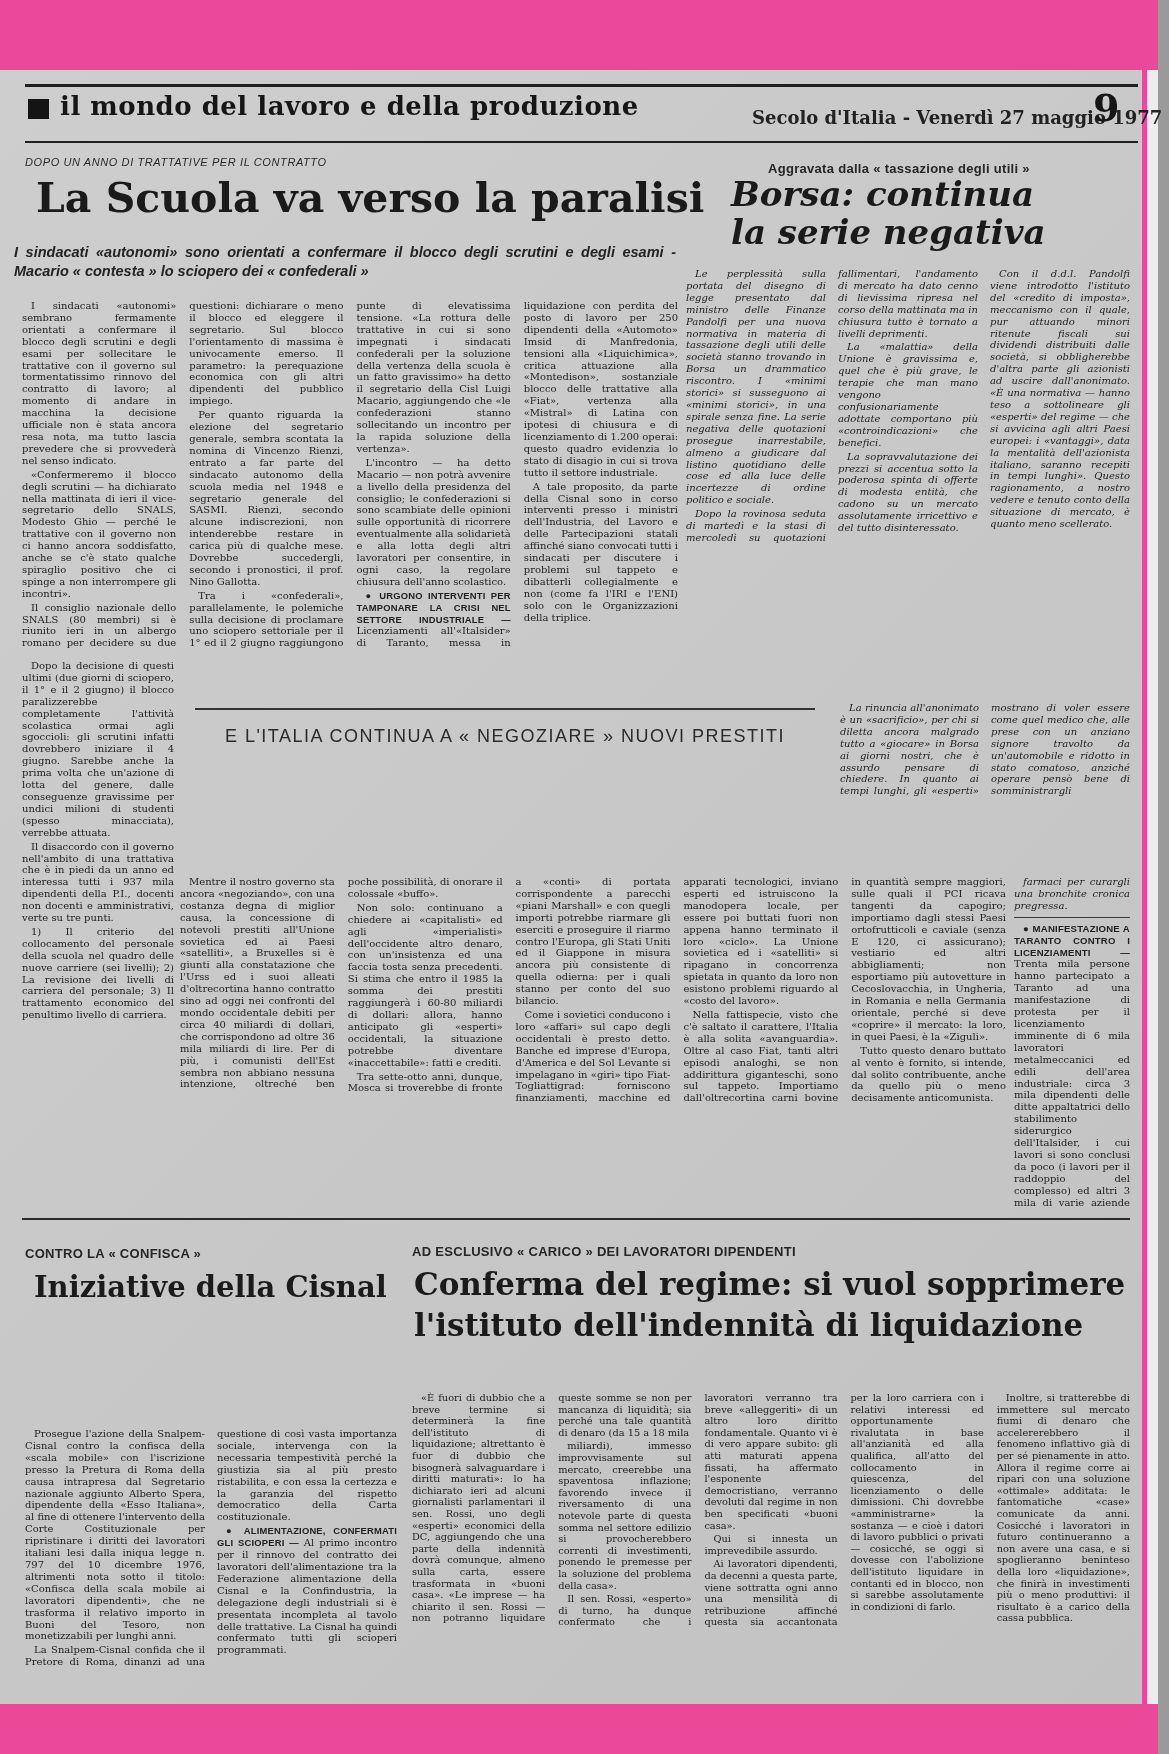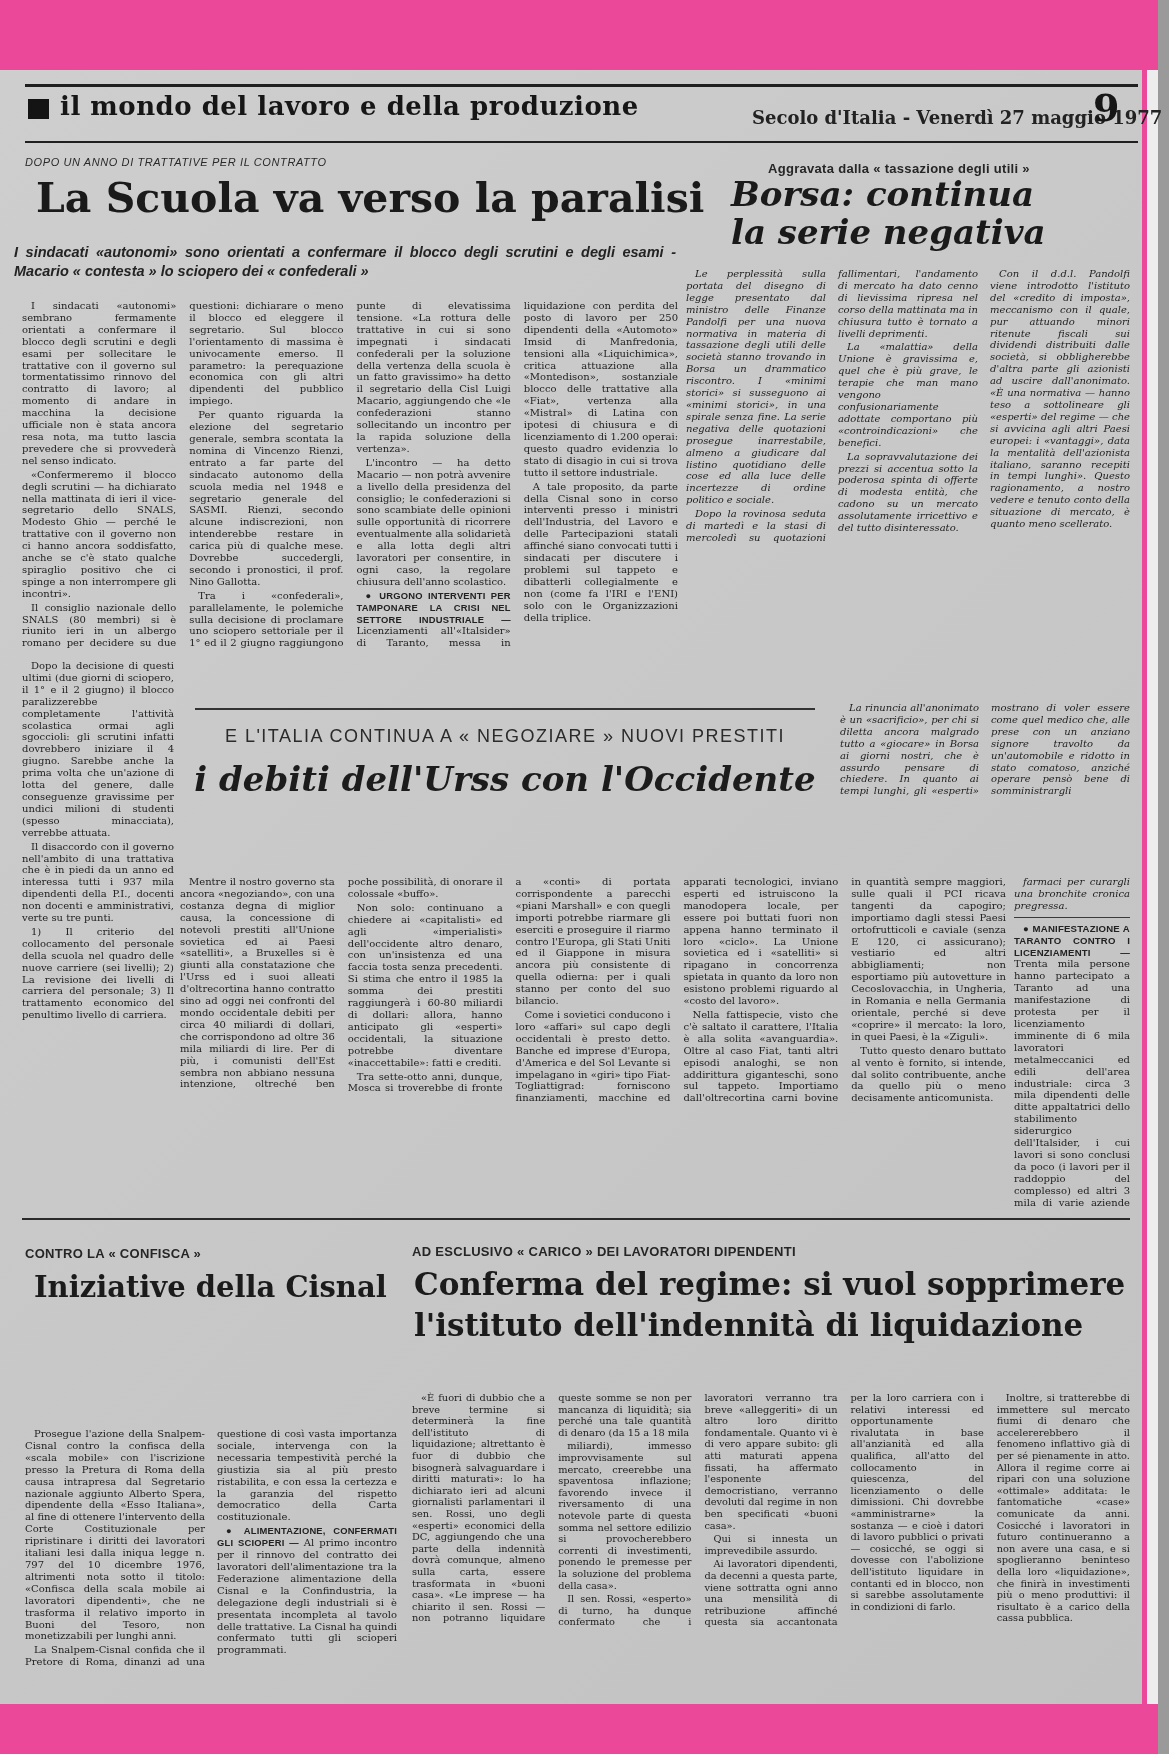--- a/index.html
+++ b/index.html
@@ -104,21 +104,20 @@
       <p>La rinuncia all'anonimato è un «sacrificio», per chi si diletta ancora malgrado tutto a «giocare» in Borsa ai giorni nostri, che è assurdo pensare di chiedere. In quanto ai tempi lunghi, gli «esperti» mostrano di voler essere come quel medico che, alle prese con un anziano signore travolto da un'automobile e ridotto in stato comatoso, anziché operare pensò bene di somministrargli</p>
     </div>
   <div class="colregion" style="left:1014px;top:876px;width:116px;height:334px;">
       <p class="italic">farmaci per curargli una bronchite cronica pregressa.</p>
       <p class="brief"><strong>● MANIFESTAZIONE A TARANTO CONTRO I LICENZIAMENTI — </strong>Trenta mila persone hanno partecipato a Taranto ad una manifestazione di protesta per il licenziamento imminente di 6 mila lavoratori metalmeccanici ed edili dell'area industriale: circa 3 mila dipendenti delle ditte appaltatrici dello stabilimento siderurgico dell'Italsider, i cui lavori si sono conclusi da poco (i lavori per il raddoppio del complesso) ed altri 3 mila di varie aziende che sono attualmente in cassa integrazione.</p>
     </div>
 
   <div class="rule" style="left:195px;top:708px;width:620px;height:2px;background:#333;"></div>
   <div class="urss-kicker">E L'ITALIA CONTINUA A « NEGOZIARE » NUOVI PRESTITI</div>
   <div class="hl-urss">
-    <div>i debiti dell'Urss con l'Occidente</div>
   </div>
   <div class="colregion c5" style="left:180px;top:876px;width:826px;height:334px;">
       <p>Mentre il nostro governo sta ancora «negoziando», con una costanza degna di miglior causa, la concessione di notevoli prestiti all'Unione sovietica ed ai Paesi «satelliti», a Bruxelles si è giunti alla constatazione che l'Urss ed i suoi alleati d'oltrecortina hanno contratto sino ad oggi nei confronti del mondo occidentale debiti per circa 40 miliardi di dollari, che corrispondono ad oltre 36 mila miliardi di lire. Per di più, i comunisti dell'Est sembra non abbiano nessuna intenzione, oltreché ben poche possibilità, di onorare il colossale «buffo».</p>
       <p>Non solo: continuano a chiedere ai «capitalisti» ed agli «imperialisti» dell'occidente altro denaro, con un'insistenza ed una faccia tosta senza precedenti. Si stima che entro il 1985 la somma dei prestiti raggiungerà i 60-80 miliardi di dollari: allora, hanno anticipato gli «esperti» occidentali, la situazione potrebbe diventare «inaccettabile»: fatti e crediti.</p>
       <p>Tra sette-otto anni, dunque, Mosca si troverebbe di fronte a «conti» di portata corrispondente a parecchi «piani Marshall» e con quegli importi potrebbe riarmare gli eserciti e proseguire il riarmo contro l'Europa, gli Stati Uniti ed il Giappone in misura ancora più consistente di quella odierna: per i quali stanno per conto del suo bilancio.</p>
       <p>Come i sovietici conducono i loro «affari» sul capo degli occidentali è presto detto. Banche ed imprese d'Europa, d'America e del Sol Levante si impelagano in «giri» tipo Fiat-Togliattigrad: forniscono finanziamenti, macchine ed apparati tecnologici, inviano esperti ed istruiscono la manodopera locale, per essere poi buttati fuori non appena hanno terminato il loro «ciclo». La Unione sovietica ed i «satelliti» si ripagano in concorrenza spietata in quanto da loro non esistono problemi riguardo al «costo del lavoro».</p>
       <p>Nella fattispecie, visto che c'è saltato il carattere, l'Italia è alla solita «avanguardia». Oltre al caso Fiat, tanti altri episodi analoghi, se non addirittura giganteschi, sono sul tappeto. Importiamo dall'oltrecortina carni bovine in quantità sempre maggiori, sulle quali il PCI ricava tangenti da capogiro; importiamo dagli stessi Paesi ortofrutticoli e caviale (senza E 120, ci assicurano); vestiario ed altri abbigliamenti; non esportiamo più autovetture in Cecoslovacchia, in Ungheria, in Romania e nella Germania orientale, perché si deve «coprire» il mercato: la loro, in quei Paesi, è la «Ziguli».</p>
       <p>Tutto questo denaro buttato al vento è fornito, si intende, dal solito contribuente, anche da quello più o meno decisamente anticomunista.</p>
     </div>
 

